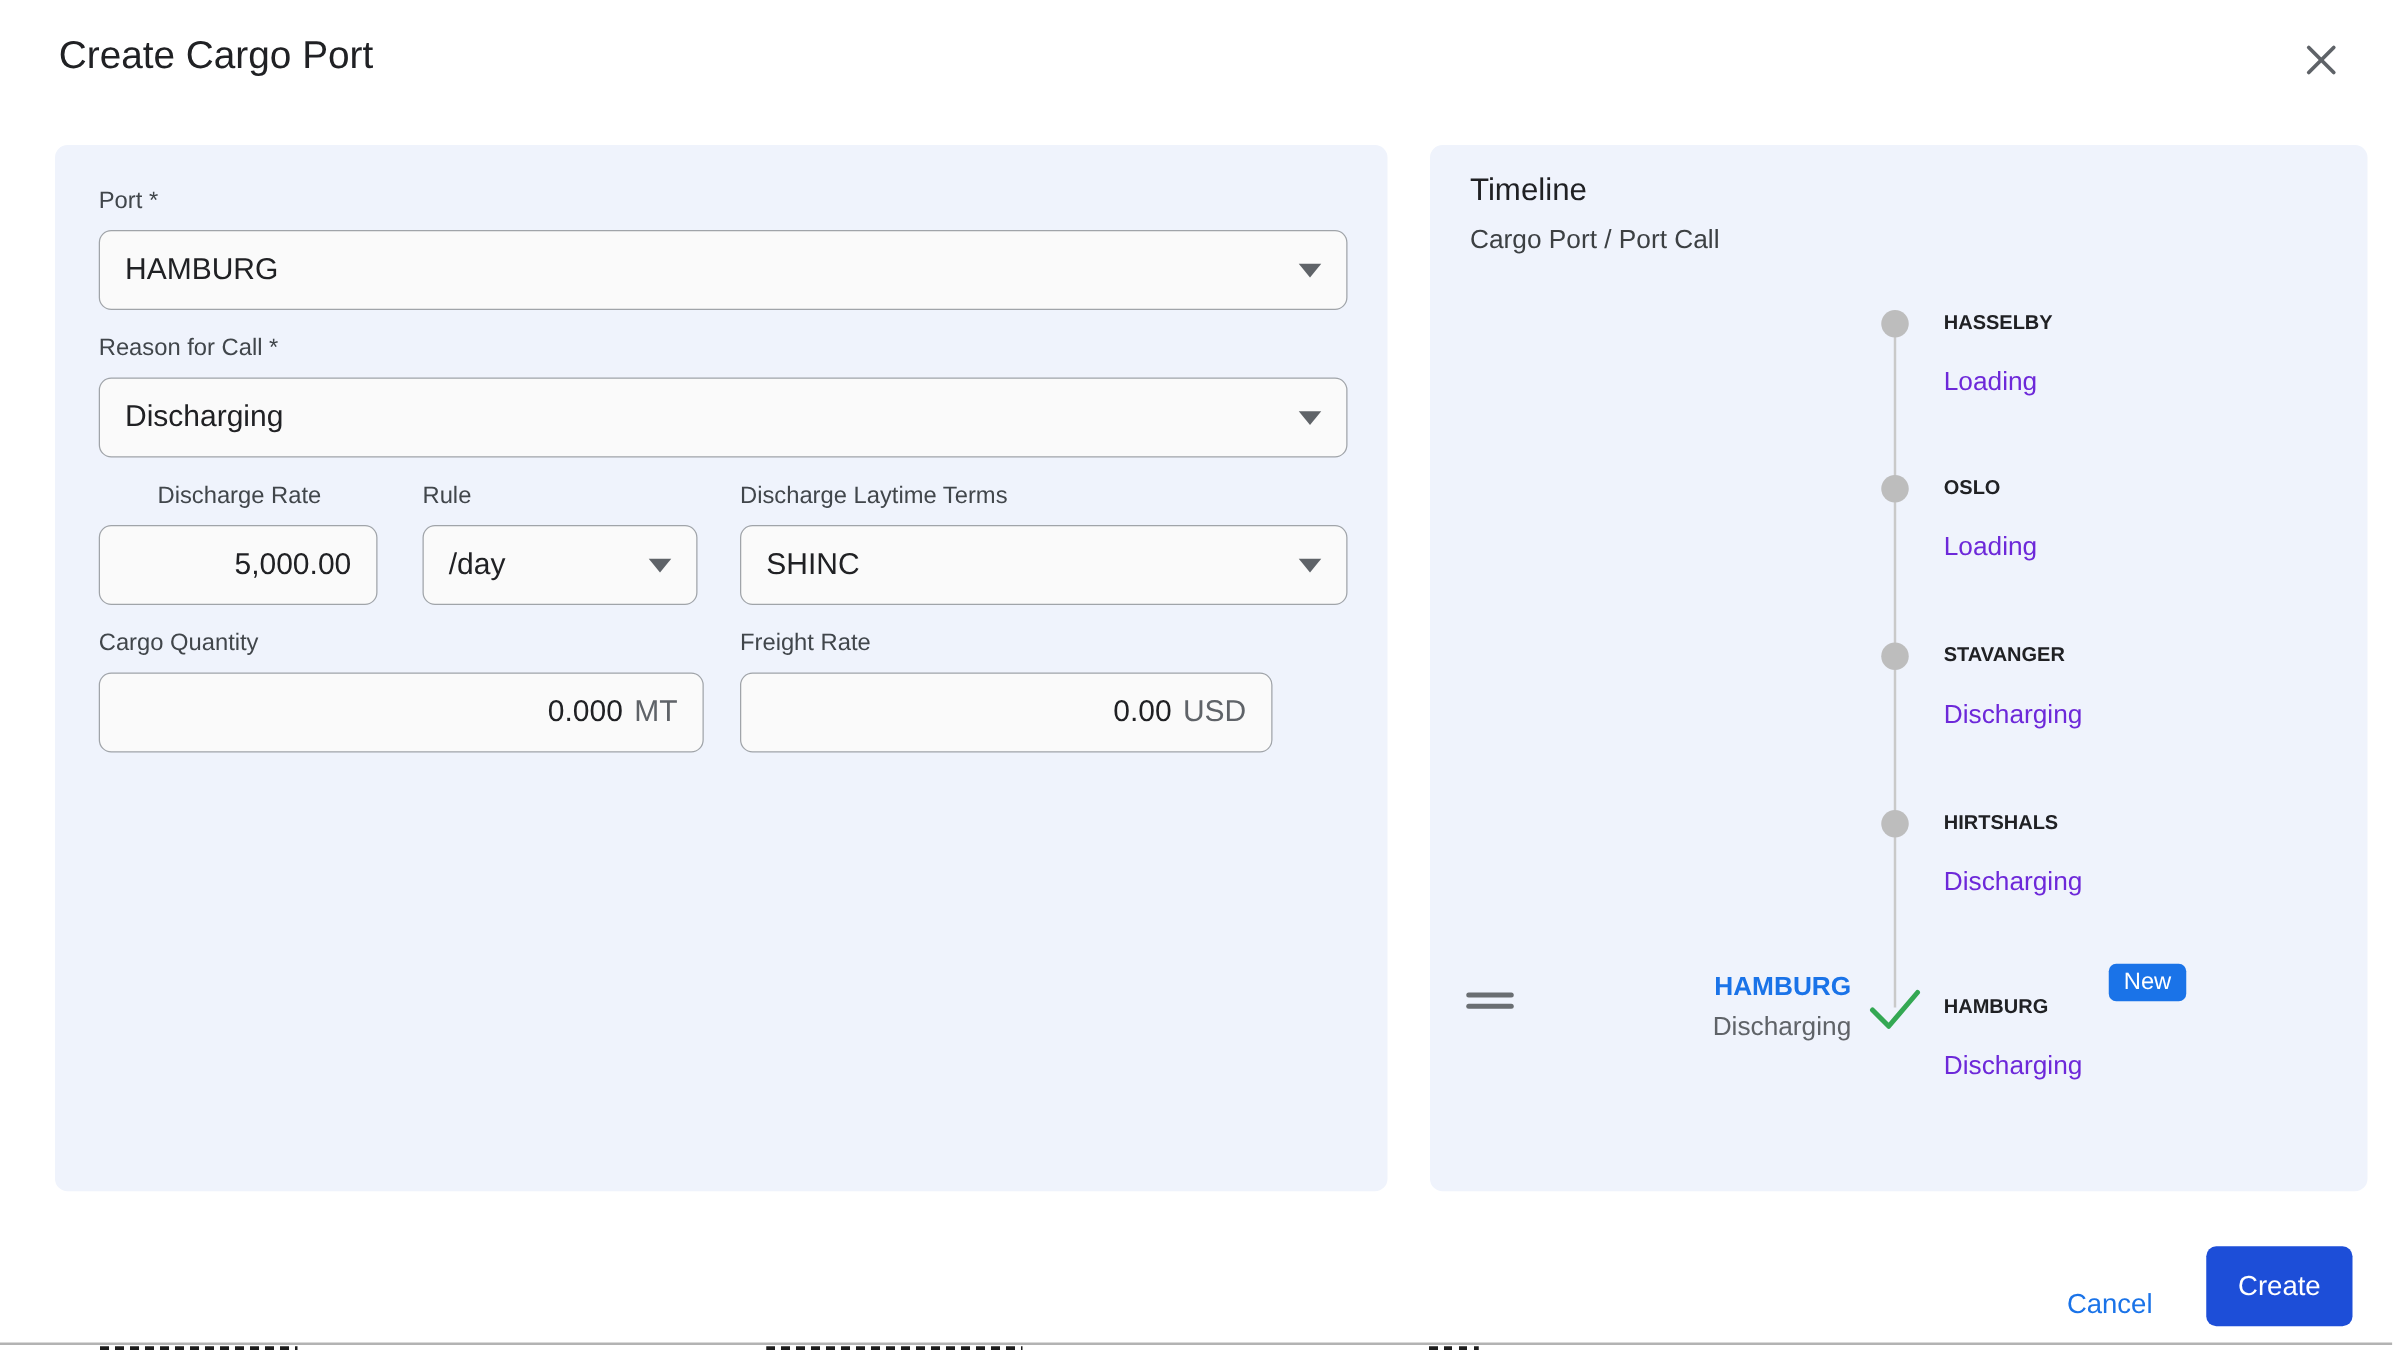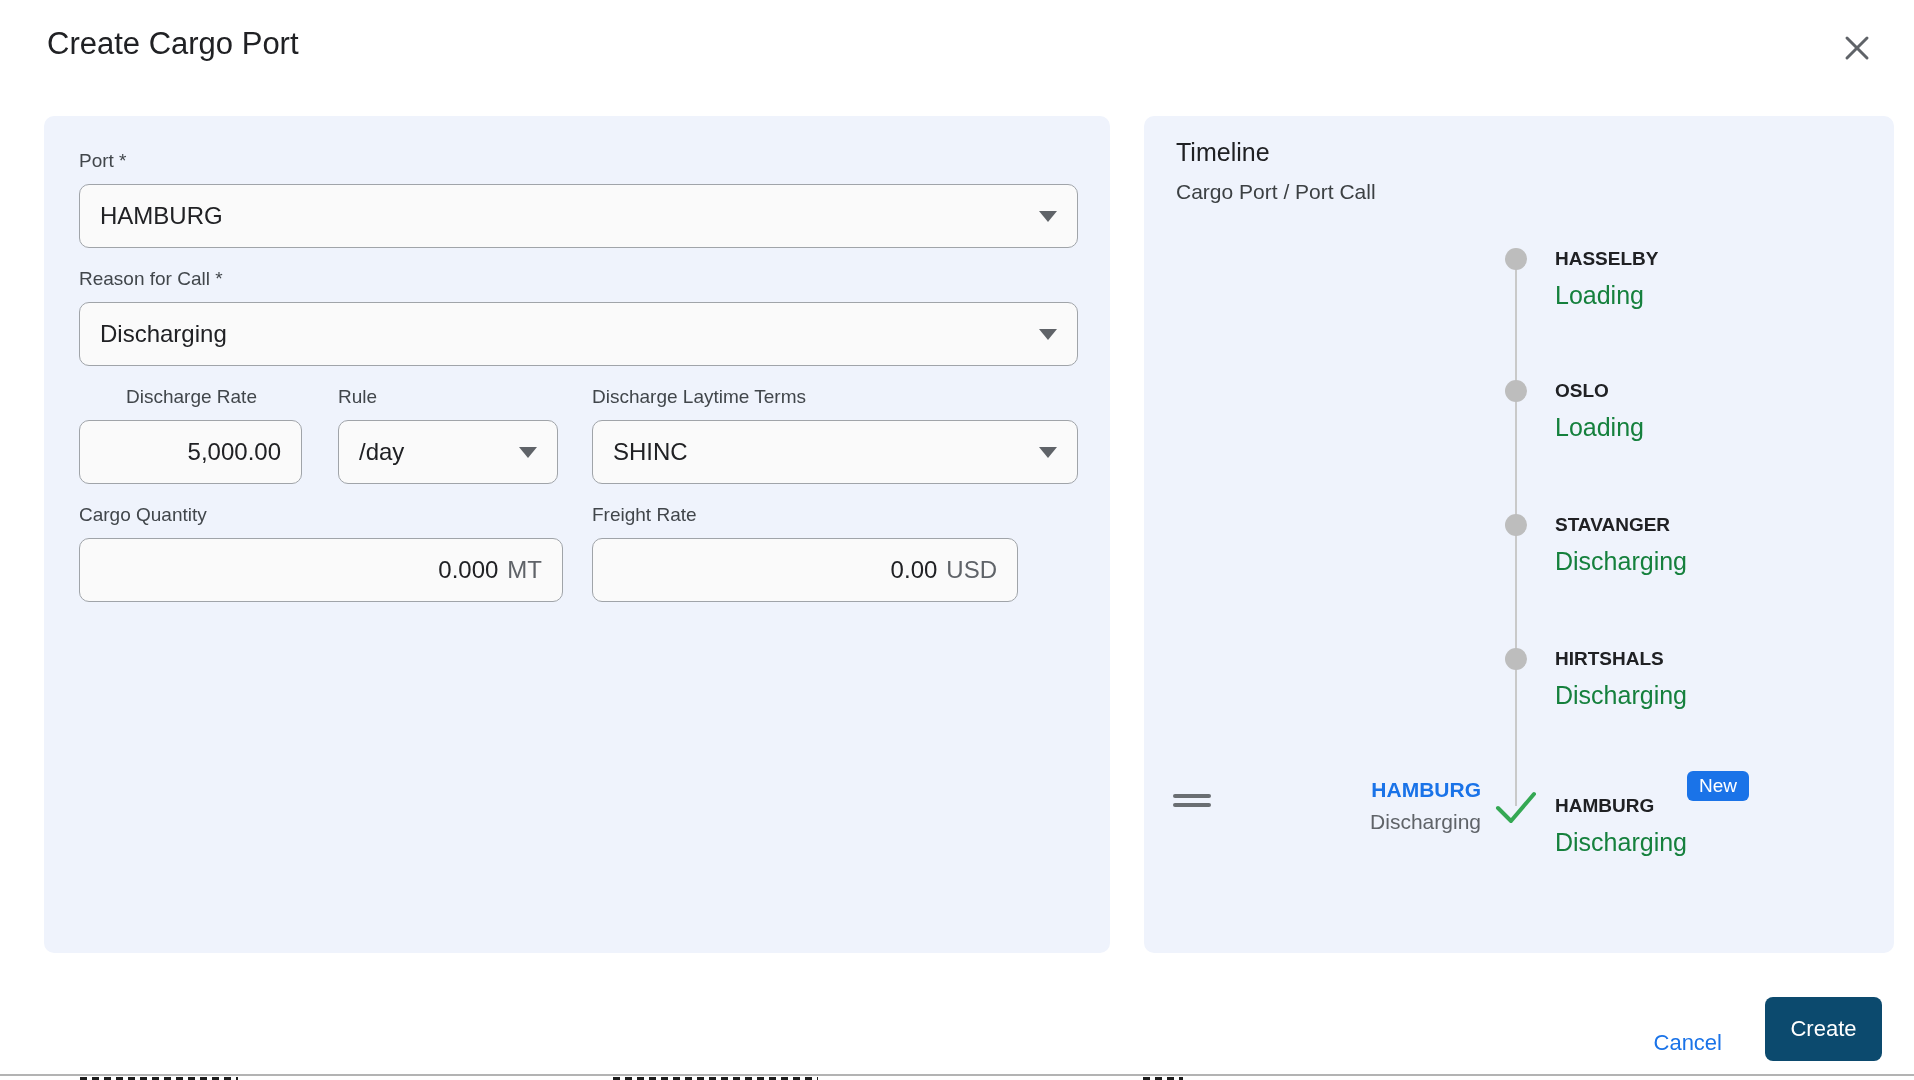--- a/index.html
+++ b/index.html
@@ -35,35 +35,35 @@
   .lbl-frate{left:548px;top:388px;}     .fld-frate{left:548px;top:422px;width:426px;justify-content:flex-end;}
 
   
   .tl-title{position:absolute;left:32px;top:22px;font-size:25px;color:#202124;}
   .tl-subtitle{position:absolute;left:32px;top:64px;font-size:21px;color:#3c4043;}
   .tl-line{position:absolute;left:371px;top:143px;width:2px;height:547px;background:#c9c9c9;}
   .tl-dot{position:absolute;left:361px;width:22px;height:22px;border-radius:50%;background:#bdbdbd;}
   .dot0{top:132px;} .dot1{top:264px;} .dot2{top:398px;} .dot3{top:532px;}
   .tl-text{position:absolute;left:411px;}
   .ti0{top:130px;} .ti1{top:262px;} .ti2{top:396px;} .ti3{top:530px;} .ti4{top:677px;}
-  .tl-port{font-size:19px;font-weight:700;color:#202124;line-height:26px;}
-  .tl-status{font-size:25px;color:#15803d;line-height:26px;margin-top:10px;}
+  .tl-port{font-size:16px;font-weight:700;color:#202124;line-height:26px;}
+  .tl-status{font-size:21px;color:#6d28d9;line-height:26px;margin-top:21px;}
   .tl-check{position:absolute;left:349px;top:673px;}
   .tl-badge{position:absolute;left:543px;top:655px;height:30px;display:inline-flex;align-items:center;
             padding:0 12px;background:#1a73e8;color:#fff;font-size:19px;border-radius:6px;}
   .tl-current{position:absolute;right:413px;top:661px;text-align:right;}
   .tl-current .cur-port{font-size:21px;font-weight:700;color:#1a73e8;line-height:26px;}
   .tl-current .cur-status{font-size:21px;color:#5f6368;line-height:26px;margin-top:6px;}
   .drag-handle{position:absolute;left:29px;top:678px;width:40px;height:16px;cursor:grab;}
   .drag-handle i{display:block;width:38px;height:4px;background:#6a6e72;border-radius:2px;margin-bottom:5px;}
 
   
   .cancel-btn{position:absolute;right:192px;top:1030px;font-size:22px;color:#1a73e8;background:none;
               border:none;padding:0;cursor:pointer;font-family:inherit;}
-  .create-btn{position:absolute;right:32px;top:997px;width:117px;height:64px;background:#0c4a6e;color:#fff;
+  .create-btn{position:absolute;right:32px;top:997px;width:117px;height:64px;background:#1d4ed8;color:#fff;
               font-size:22px;border:none;border-radius:8px;cursor:pointer;font-family:inherit;}
 
   
   .bottom-line{position:absolute;left:0;top:1074px;width:1914px;height:2px;background:#b3b3b3;}
   .frag{position:absolute;top:1077px;height:3px;
         background:repeating-linear-gradient(90deg,#1c1c1c 0 7px,transparent 7px 12px);}
   .frag1{left:80px;width:158px;}
   .frag2{left:613px;width:205px;}
   .frag3{left:1143px;width:40px;}
 </style>

